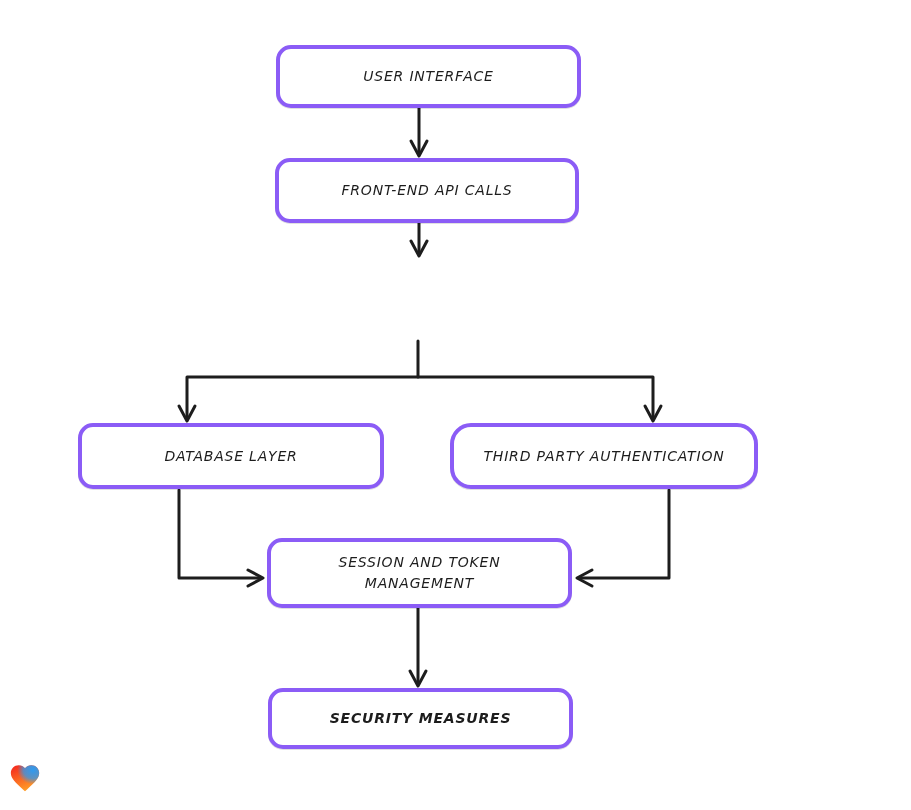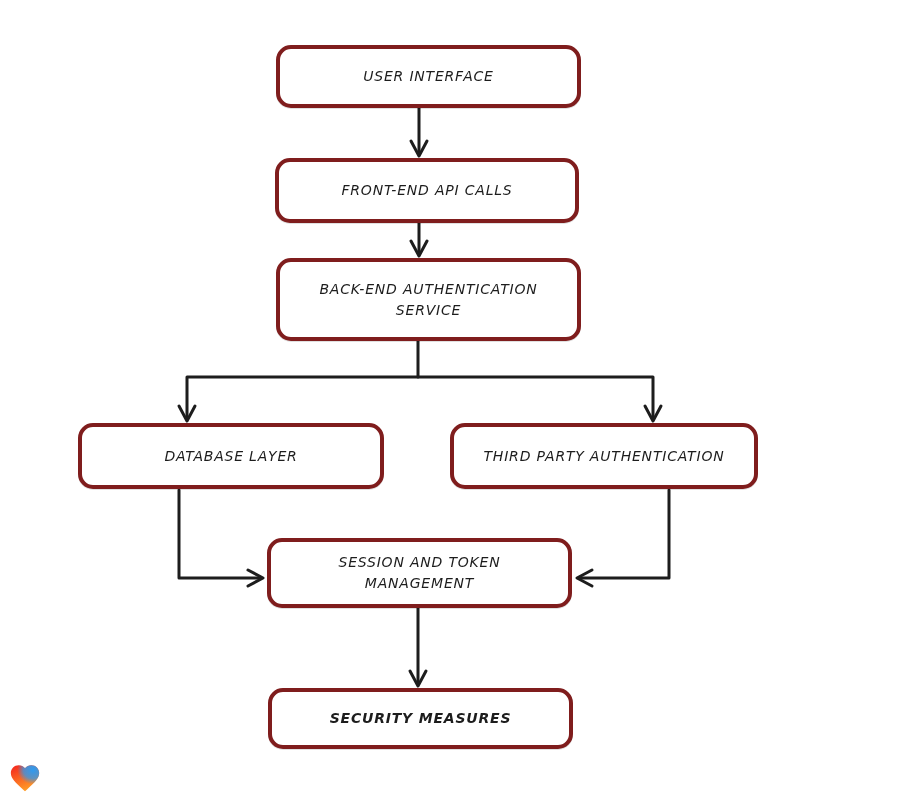--- a/index.html
+++ b/index.html
@@ -27,21 +27,21 @@
     fill: none;
     stroke: #1d1d1d;
     stroke-width: 3;
     stroke-linecap: round;
     stroke-linejoin: round;
   }
   .node {
     position: absolute;
     box-sizing: border-box;
     background: #ffffff;
-    border: 4px solid #7f1d1d;
+    border: 4px solid #8b5cf6;
     border-radius: 15px;
     display: flex;
     align-items: center;
     justify-content: center;
     text-align: center;
     box-shadow: 0 1px 0 rgba(0,0,0,0.12);
   }
   .node .label {
     font-style: italic;
     font-size: 14px;
@@ -101,29 +101,26 @@
   </svg>
 
   <div class="node" style="left:276px; top:45px; width:305px; height:63px;">
     <span class="label">USER INTERFACE</span>
   </div>
 
   <div class="node" style="left:275px; top:158px; width:304px; height:65px;">
     <span class="label">FRONT-END API CALLS</span>
   </div>
 
-  <div class="node" style="left:276px; top:258px; width:305px; height:83px;">
-    <span class="label w240">BACK-END AUTHENTICATION SERVICE</span>
-  </div>
 
   <div class="node" style="left:78px; top:423px; width:306px; height:66px;">
     <span class="label">DATABASE LAYER</span>
   </div>
 
-  <div class="node" style="left:450px; top:423px; width:308px; height:66px;">
+  <div class="node" style="left:450px; top:423px; width:308px; height:66px;border-radius:21px;">
     <span class="label">THIRD PARTY AUTHENTICATION</span>
   </div>
 
   <div class="node" style="left:267px; top:538px; width:305px; height:70px;">
     <span class="label w200">SESSION AND TOKEN MANAGEMENT</span>
   </div>
 
   <div class="node" style="left:268px; top:688px; width:305px; height:61px;font-weight:bold;">
     <span class="label">SECURITY MEASURES</span>
   </div>

